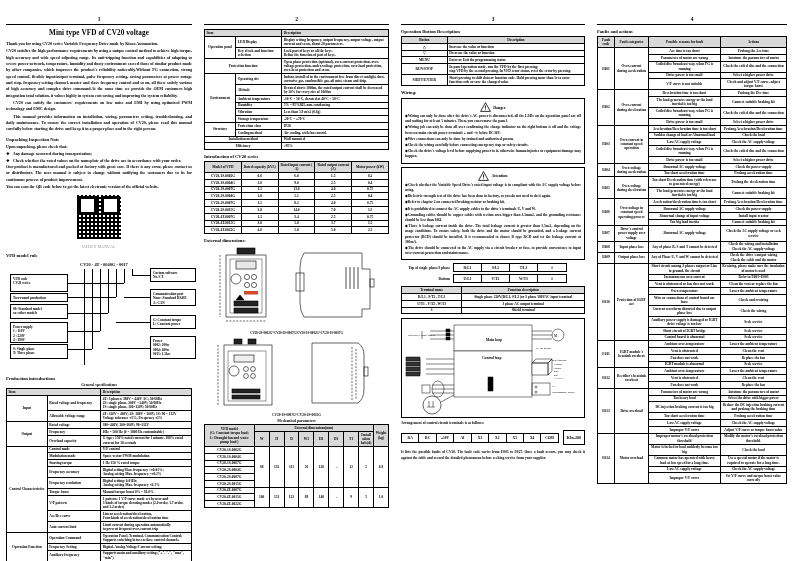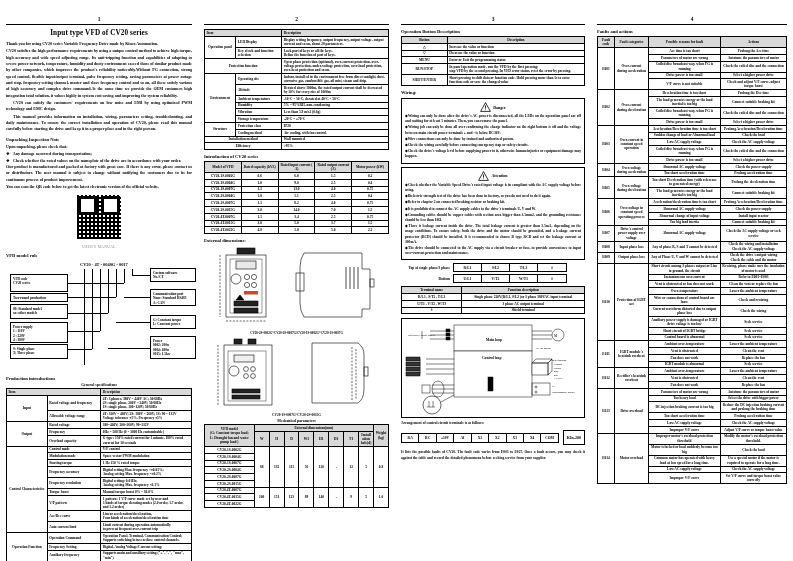--- a/index.html
+++ b/index.html
@@ -140,21 +140,21 @@
   .smallnote { font-size:3.6px; font-weight:bold; line-height:1.5; text-align:justify; }
 </style>
 </head>
 <body>
 
 <div class="page">
 
   <div class="col col1">
     <div class="pagenum">1</div>
     <div class="hrule"></div>
-    <h1 class="doc-title">Input type VFD of CV20 series</h1>
+    <h1 class="doc-title">Mini type VFD of CV20 voltage</h1>
 
     <p class="body">Thank you for using CV20 series Variable Frequency Drive made by Kinco Automation.</p>
     <p class="body">CV20 satisfies the high performance requirements by using a unique control method to achieve high torque, high accuracy and wide speed adjusting range. Its anti-tripping function and capabilities of adapting to severe power network, temperature, humidity and dusty environment exceed those of similar product made by other companies, which improves the product's reliability noticeably.Without PG connection, strong speed control, flexible input/output terminal, pulse frequency setting, saving parameters at power outage and stop, frequency setting channel, master and slave frequency control and so on, all these satisfy various of high accuracy and complex drive command.At the same time we provide the OEM customers high integration total solution, it values highly in system cost saving and improving the system reliability.</p>
     <p class="body indent">CV20 can satisfy the customers' requirements on low noise and EMI by using optimized PWM technology and EMC design.</p>
     <p class="body indent">This manual provides information on installation, wiring, parameters setting, troubleshooting, and daily maintenance. To ensure the correct installation and operation of CV20, please read this manual carefully before starting the drive and keep it in a proper place and in the right person.</p>
 
     <h2 class="sect">Unpacking Inspection Note</h2>
     <p class="body">Upon unpacking, please check that:</p>
     <div class="bullet">
       <span class="dot">❖</span>

